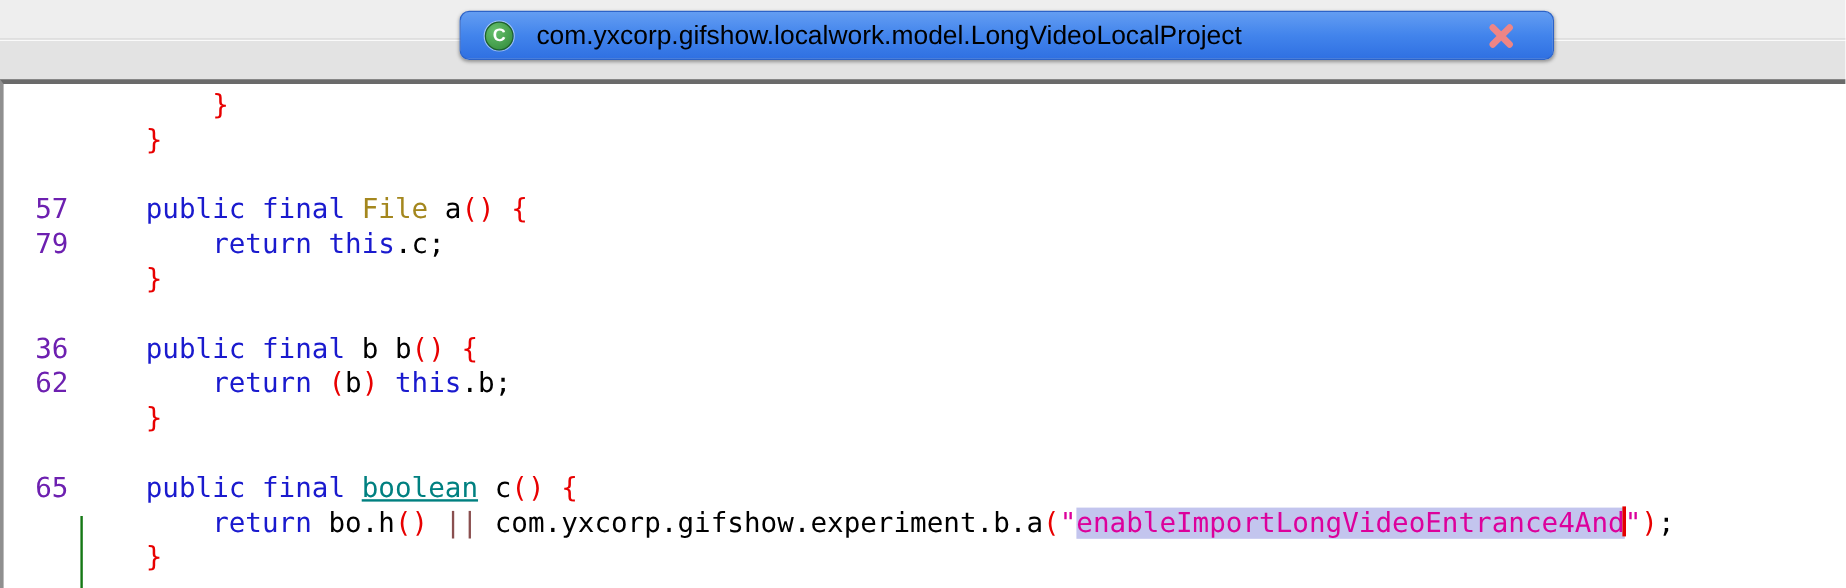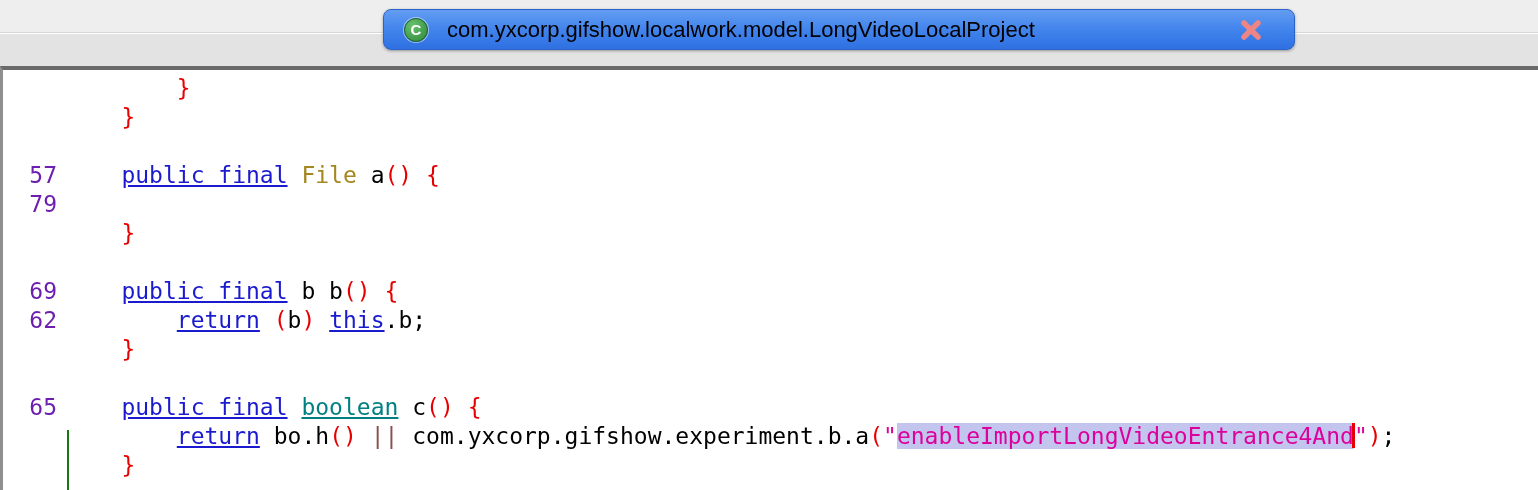--- a/index.html
+++ b/index.html
@@ -33,21 +33,21 @@
   .editor { position:absolute; left:0; top:66px; width:1538px; height:424px;
             background:#ffffff; border-top:4px solid #6a6a6a;
             border-left:3px solid #8f8f8f; overflow:hidden; }
   .rows { position:absolute; left:0; top:4px; width:100%; }
   .crow { display:flex; height:29px; }
   .lnum { flex:0 0 63px; width:63px; text-align:right; padding-right:9px;
           font:23px/29px "DejaVu Sans Mono", monospace;
           color:var(--c-line_number); }
   .ctext { font:23px/29px "DejaVu Sans Mono", monospace; white-space:pre; color:#000; }
   .ctext span { font:inherit; }
-  .kw   { color:var(--c-keyword); font-weight:bold;text-decoration:underline; }
+  .kw   { color:var(--c-keyword); font-weight:bold; }
   .prim { color:var(--c-primitive); font-weight:bold;text-decoration:underline; }
   .type { color:var(--c-type); }
   .sep  { color:var(--c-separator); }
   .op   { color:var(--c-operator); }
   .str  { color:var(--c-string); }
   .sel  { background:var(--c-selection_bg); }
   .caret { display:inline-block; width:3px; height:25px; vertical-align:-4px;
            margin:0 -1px 0 -2px; background:var(--c-caret); }
   .marker { position:absolute; left:64px; top:360px; bottom:0; width:2px;
             background:var(--c-change_marker); }
@@ -85,31 +85,32 @@
         <div class="crow">
           <span class="lnum"></span>
           <pre class="ctext"></pre>
         </div>
         <div class="crow">
           <span class="lnum">57</span>
           <pre class="ctext"><span>    </span><span class="kw">public final</span><span> </span><span class="type">File</span><span> a</span><span class="sep">()</span><span> </span><span class="sep">{</span></pre>
         </div>
         <div class="crow">
           <span class="lnum">79</span>
+          <pre class="ctext"><span>        </span><span class="kw">return</span><span> </span><span class="kw">this</span><span>.c;</span></pre>
         </div>
         <div class="crow">
           <span class="lnum"></span>
           <pre class="ctext"><span>    </span><span class="sep">}</span></pre>
         </div>
         <div class="crow">
           <span class="lnum"></span>
           <pre class="ctext"></pre>
         </div>
         <div class="crow">
-          <span class="lnum">69</span>
+          <span class="lnum">36</span>
           <pre class="ctext"><span>    </span><span class="kw">public final</span><span> b b</span><span class="sep">()</span><span> </span><span class="sep">{</span></pre>
         </div>
         <div class="crow">
           <span class="lnum">62</span>
           <pre class="ctext"><span>        </span><span class="kw">return</span><span> </span><span class="sep">(</span><span>b</span><span class="sep">)</span><span> </span><span class="kw">this</span><span>.b;</span></pre>
         </div>
         <div class="crow">
           <span class="lnum"></span>
           <pre class="ctext"><span>    </span><span class="sep">}</span></pre>
         </div>

